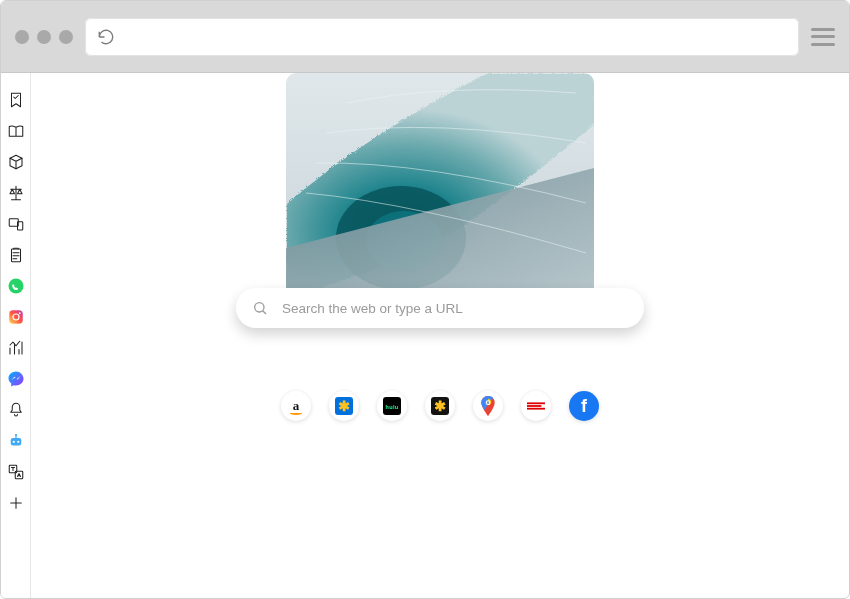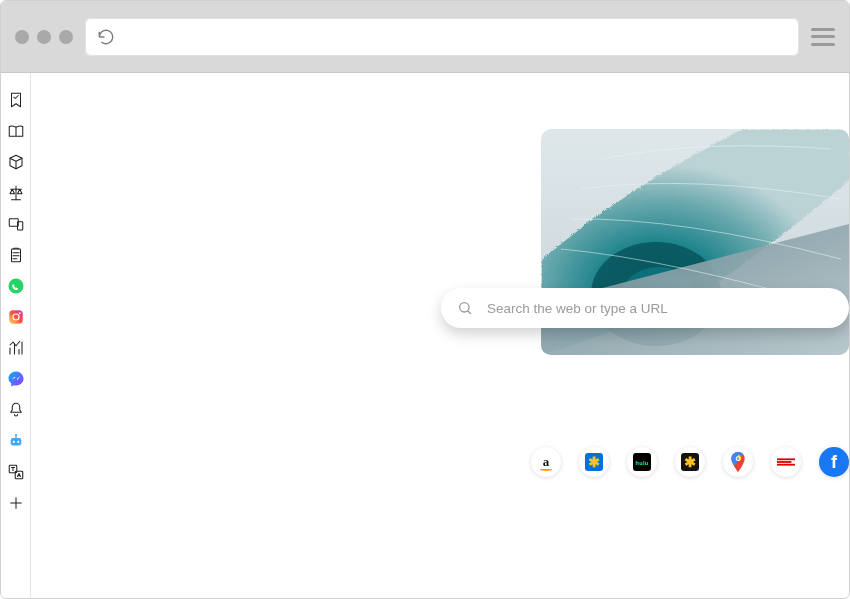--- a/index.html
+++ b/index.html
@@ -9,21 +9,21 @@
 .traffic span { width:14px; height:14px; border-radius:50%; background:#a9a9a9; display:block; }
 .addr { flex:1; height:38px; background:#fff; border-radius:6px; display:flex; align-items:center; padding:0 12px; box-shadow:inset 0 0 0 1px #e3e3e3; }
 .addr svg { width:18px; height:18px; stroke:#7b7b7b; fill:none; stroke-width:1.8; }
 .addr input { border:0; outline:0; flex:1; margin-left:8px; height:100%; font-size:14px; background:transparent; }
 .hamburger { width:24px; height:20px; display:flex; flex-direction:column; justify-content:space-between; cursor:pointer; padding:1px 0; }
 .hamburger span { height:3px; background:#999; border-radius:2px; }
 .body { display:flex; height:calc(100% - 72px); }
 .sidebar { width:30px; border-right:1px solid #e6e6e6; display:flex; flex-direction:column; align-items:center; padding-top:18px; gap:13px; background:#fff; }
 .sb-item { width:18px; height:18px; display:flex; align-items:center; justify-content:center; cursor:pointer; }
 .sb-item svg { width:18px; height:18px; }
-.main { flex:1; display:flex; flex-direction:column; align-items:flex-end; padding-top:56px; position:relative; }
+.main { flex:1; display:flex; flex-direction:column; align-items:center; position:relative; }
 .hero { width:308px; height:226px; border-radius:10px; overflow:hidden; position:relative; }
 .hero .wave { width:100%; height:100%; }
 .search-wrap { position:absolute; top:215px; width:408px; height:40px; background:#fff; border-radius:22px; box-shadow:0 6px 14px rgba(0,0,0,0.18); display:flex; align-items:center; padding:0 16px; }
 .search-wrap svg { width:16px; height:16px; stroke:#9a9a9a; fill:none; stroke-width:2; }
 .search-wrap input { border:0; outline:0; flex:1; margin-left:14px; font-size:13.5px; color:#333; }
 .search-wrap input::placeholder { color:#9a9a9a; }
 .shortcuts { margin-top:92px; display:flex; gap:18px; }
 .sc { width:30px; height:30px; border-radius:50%; background:#fff; box-shadow:0 1px 4px rgba(0,0,0,0.14); display:flex; align-items:center; justify-content:center; cursor:pointer; }
 .sc-inner { width:18px; height:18px; border-radius:3px; display:flex; align-items:center; justify-content:center; font-size:9px; font-weight:700; color:#fff; }
 .outline-icon { stroke:#222; fill:none; stroke-width:1.4; stroke-linecap:round; stroke-linejoin:round; }

